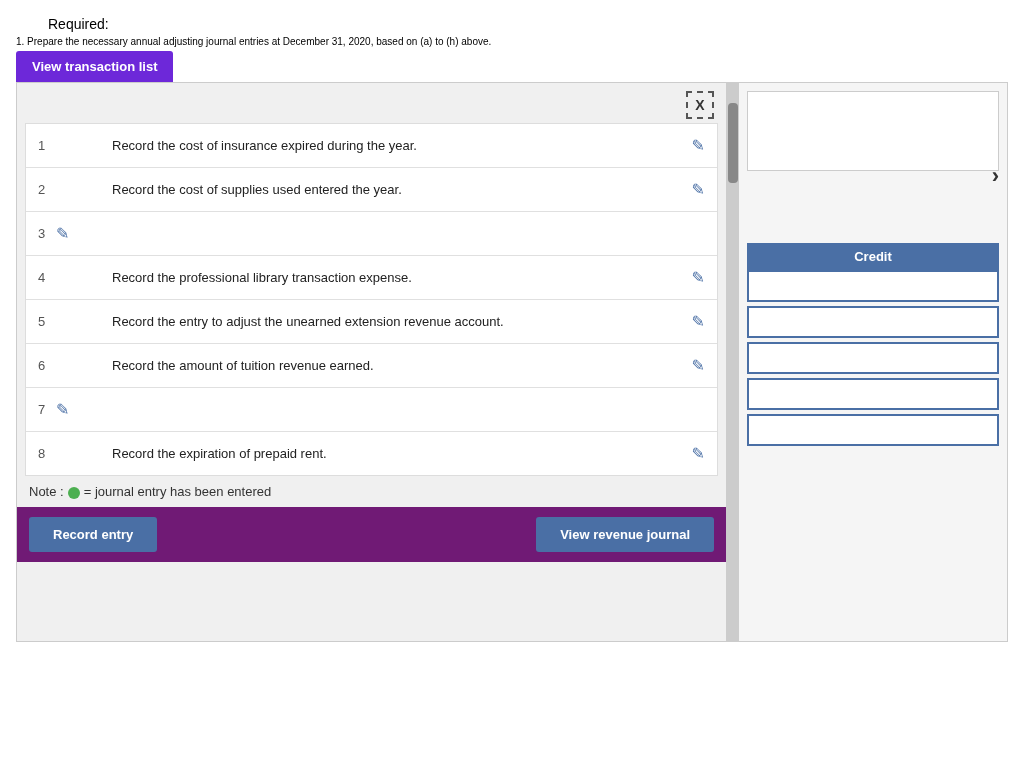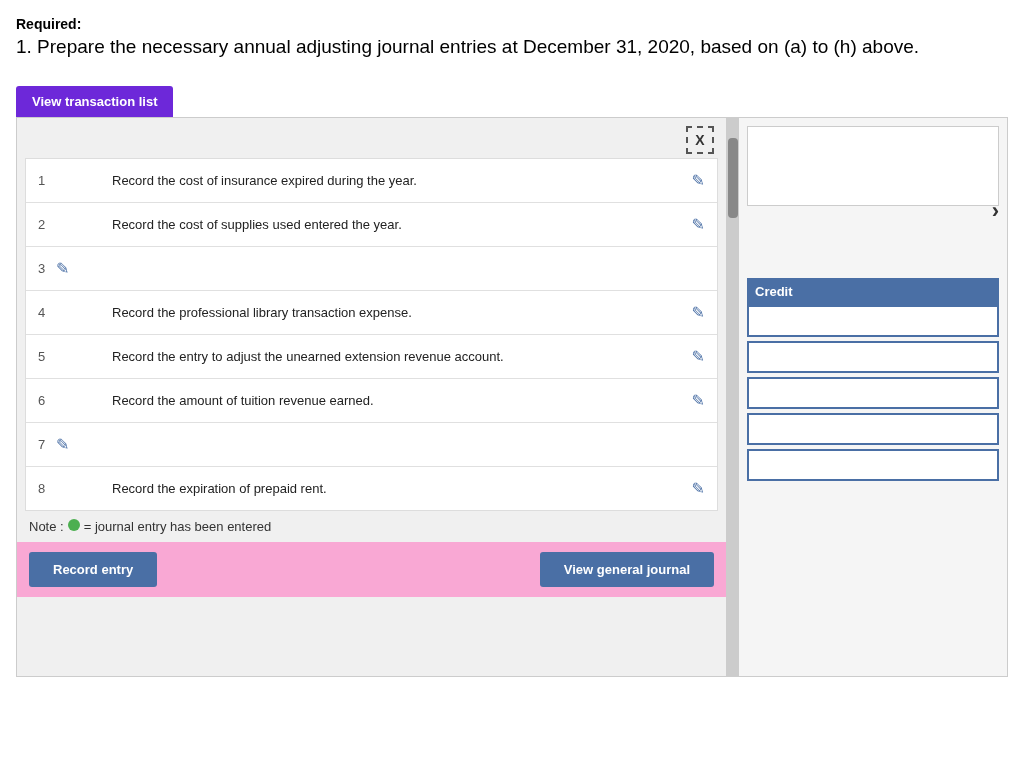--- a/index.html
+++ b/index.html
@@ -5,26 +5,27 @@
     * { box-sizing: border-box; margin: 0; padding: 0; }
     body {
       font-family: Arial, sans-serif;
       font-size: 14px;
       background: #fff;
       padding: 16px;
       width: 1024px;
       min-height: 770px;
     }
     .required-title {
-      font-weight: bold;
+      font-weight: normal;
       margin-bottom: 4px;
+      margin-left: 32px;
     }
     .required-desc {
-      margin-bottom: 28px;
-      font-size: 19px;
+      margin-bottom: 4px;
+      font-size: 10px;
     }
     .view-transaction-btn {
       background: #6d28d9;
       color: white;
       border: none;
       padding: 8px 16px;
       font-size: 13px;
       font-weight: bold;
       cursor: pointer;
       border-radius: 3px 3px 0 0;
@@ -103,39 +104,39 @@
       width: 10px;
       height: 80px;
       background: #888;
       position: absolute;
       top: 20px;
       left: 1px;
       border-radius: 4px;
     }
     .note-row {
       display: flex;
-      align-items: flex-start;
+      align-items: flex-end;
       padding: 8px 12px;
       font-size: 13px;
       color: #333;
     }
     .green-dot {
       width: 12px;
       height: 12px;
       background: #4caf50;
       border-radius: 50%;
       display: inline-block;
       margin: 0 4px;
     }
     .bottom-buttons {
       display: flex;
       padding: 10px 12px;
       gap: 16px;
       align-items: flex-start;
-      background: #f9a8d4;
+      background: #701a75;
     }
     .btn-primary {
       background: #4a6fa5;
       color: white;
       border: none;
       padding: 10px 24px;
       font-size: 13px;
       font-weight: bold;
       cursor: pointer;
       border-radius: 3px;
@@ -155,20 +156,21 @@
       color: #333;
       cursor: pointer;
       font-weight: bold;
     }
     .journal-area {
       margin-top: 60px;
     }
     .credit-header {
       background: #4a6fa5;
       color: white;
+      text-align: center;
       padding: 6px 8px;
       font-weight: bold;
       font-size: 13px;
     }
     .input-row {
       border: 2px solid #4a6fa5;
       height: 32px;
       margin-bottom: 4px;
       background: white;
     }
@@ -243,21 +245,21 @@
 
     <div class="note-row">
       <span>Note :</span>
       <span class="green-dot"></span>
       <span>= journal entry has been entered</span>
     </div>
 
     <div class="bottom-buttons">
       <button class="btn-primary">Record entry</button>
       <div class="spacer"></div>
-      <button class="btn-primary view-general-btn">View general journal</button>
+      <button class="btn-primary view-general-btn">View revenue journal</button>
     </div>
   </div>
 
   <div class="scrollbar-area">
     <div class="scrollbar-thumb"></div>
   </div>
 
   <div class="right-panel">
     <span class="nav-arrow">›</span>
     <div class="description-box"></div>

